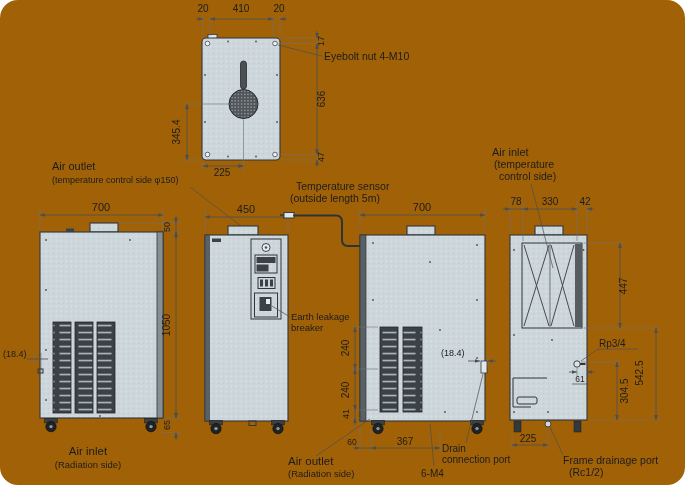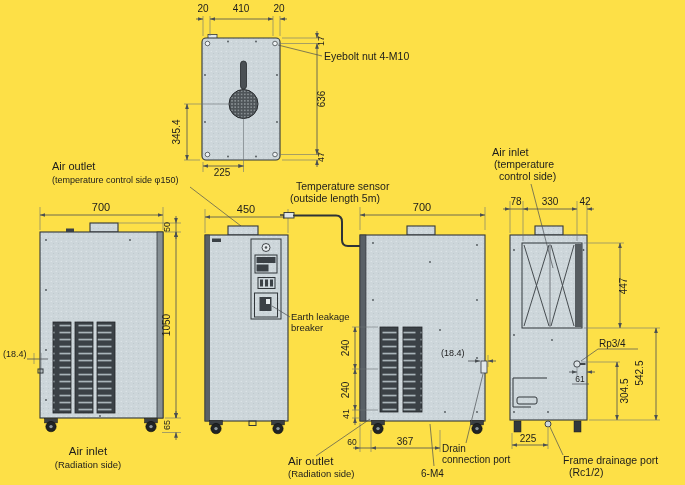--- a/index.html
+++ b/index.html
@@ -1,16 +1,16 @@
 <!DOCTYPE html>
 <html><head>
 <meta charset="utf-8">
 <style>
   html,body{margin:0;padding:0;background:#ffffff;}
-  .stage{width:685px;height:485px;position:relative;background:#fde047;overflow:hidden;}
+  .stage{width:685px;height:485px;position:relative;background:#a16207;overflow:hidden;border-radius:18px;}
   svg{display:block;}
   text{font-family:"Liberation Sans","DejaVu Sans",sans-serif;fill:#1c1c1c;}
   .t8{font-size:8.5px;} .t9{font-size:9px;} .t95{font-size:9.5px;}
   .t10{font-size:10px;} .t105{font-size:10.5px;} .t11{font-size:11px;} .t12{font-size:11.5px;}
   .ol{stroke:#31363a;stroke-width:1.1;fill:url(#pd);}
   .frame{stroke:#31363a;stroke-width:1;fill:none;}
   .dim{stroke:#4a4f53;stroke-width:0.8;fill:none;}
   .ext{stroke:#6b7276;stroke-width:0.6;fill:none;}
   .ldr{stroke:#4a4f53;stroke-width:0.7;fill:none;}
   .cable{stroke:#2e3337;stroke-width:2;fill:none;stroke-linecap:round;}

